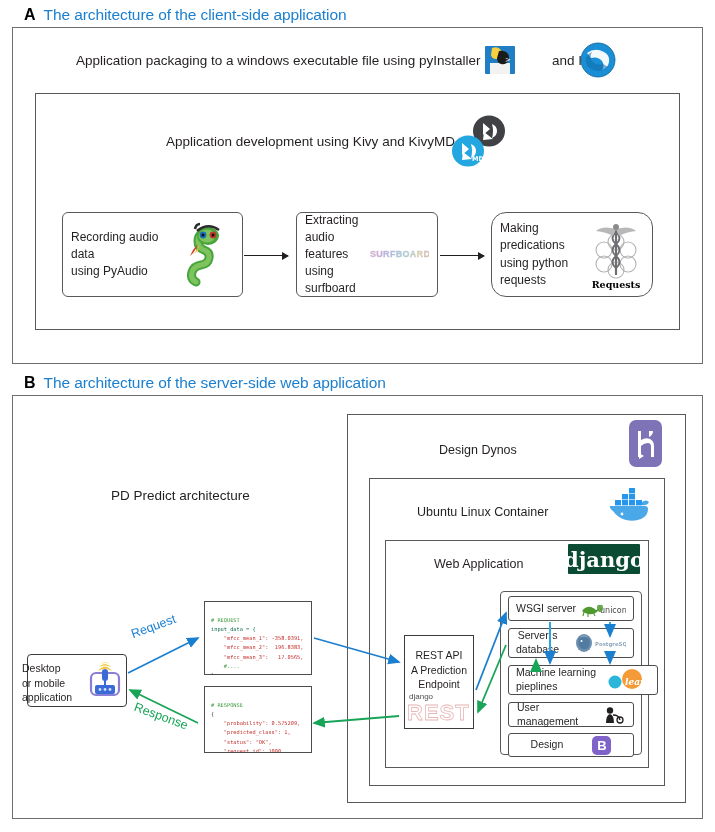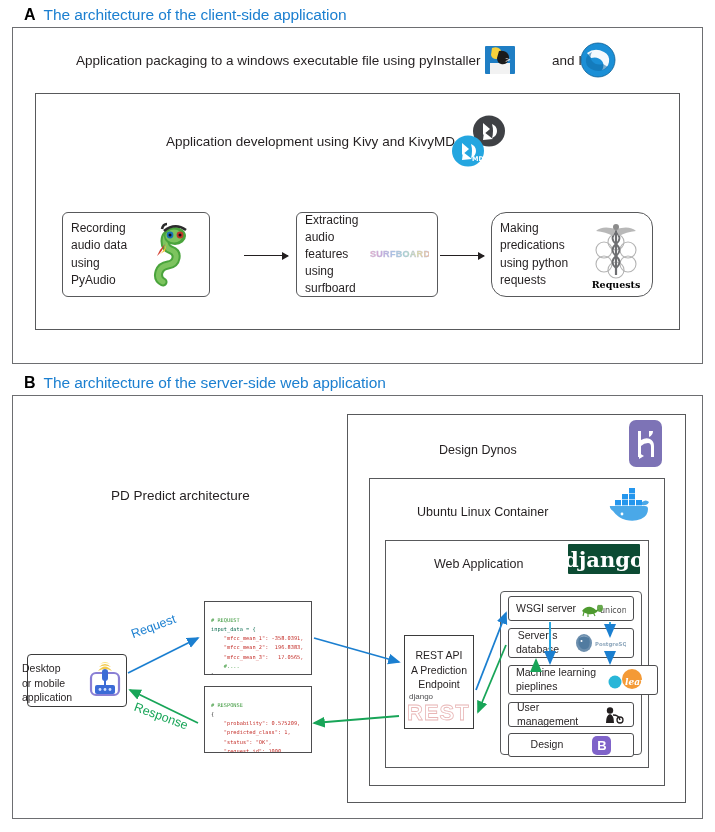--- a/index.html
+++ b/index.html
@@ -241,21 +241,21 @@
   <div class="logo" style="left:446px; top:127px; width:48px; height:48px;">
     <svg width="48" height="48" viewBox="0 0 48 48">
       <ellipse cx="22" cy="24" rx="16" ry="15.5" fill="#24a6e0"></ellipse>
       <path d="M16 16 l7 6 l-7 6 z" fill="#ffffff"></path>
       <path d="M25 17 q5 2 5 7 q0 5 -5 7 q2 -7 0 -14 z" fill="#ffffff"></path>
       <path d="M17 25 l9 7 l-10 1 z" fill="#ffffff"></path>
       <text x="26" y="34" font-family="DejaVu Sans, sans-serif" font-size="6.5" font-weight="bold" fill="#ffffff">MD</text>
     </svg>
   </div>
 
-  <div class="procbox" style="left:62px; top:212px; width:148px; height:85px;">
+  <div class="procbox" style="left:62px; top:212px; width:181px; height:85px;">
     <div class="ptext">
       <div>Recording audio data</div>
       <div>using PyAudio</div>
     </div>
     <div class="logo-inline" style="width:58px;height:70px;">
       <svg width="58" height="70" viewBox="0 0 58 70">
         <path d="M20 62 q-6 -3 -4 -10 q2 -6 9 -7 q7 -1 8 -7 q1 -6 -5 -8 q-6 -2 -6 -9 q0 -7 8 -8" stroke="#4aa43c" stroke-width="9" fill="none" stroke-linecap="round"></path>
         <path d="M20 62 q-6 -3 -4 -10 q2 -6 9 -7 q7 -1 8 -7 q1 -6 -5 -8 q-6 -2 -6 -9 q0 -7 8 -8" stroke="#7dc45f" stroke-width="5" fill="none" stroke-linecap="round"></path>
         <ellipse cx="32" cy="16" rx="11" ry="9" fill="#4aa43c"></ellipse>
         <ellipse cx="31" cy="16" rx="8.5" ry="6.5" fill="#7dc45f"></ellipse>

